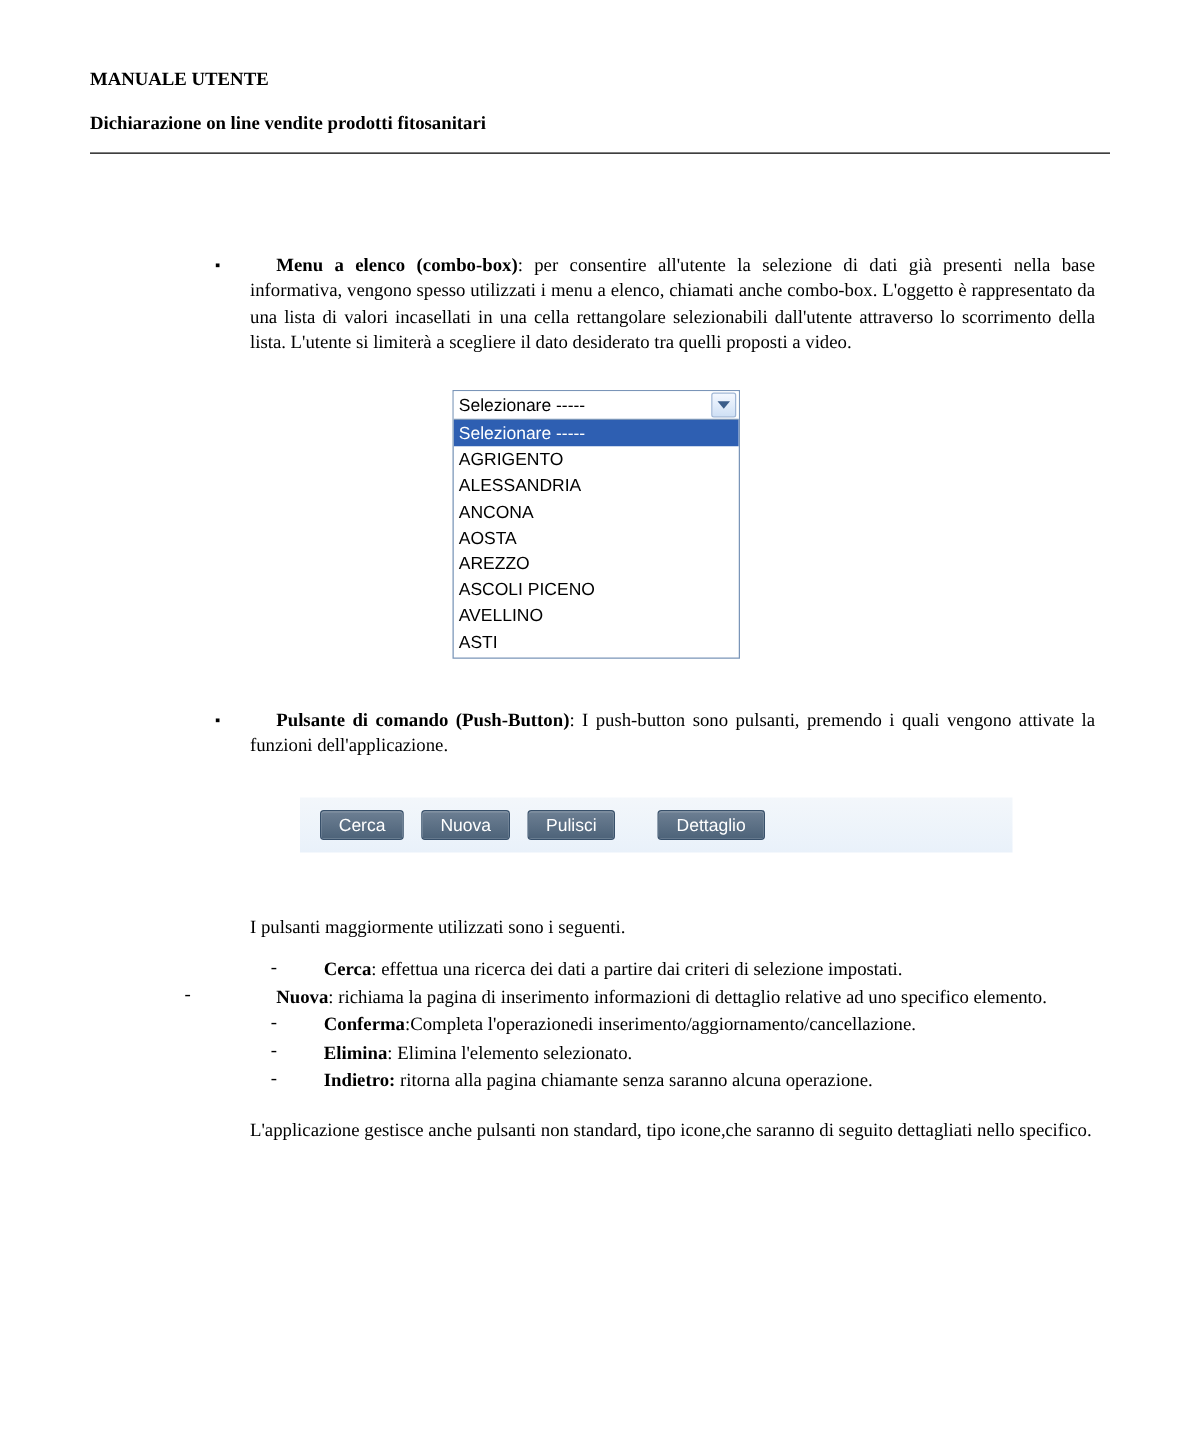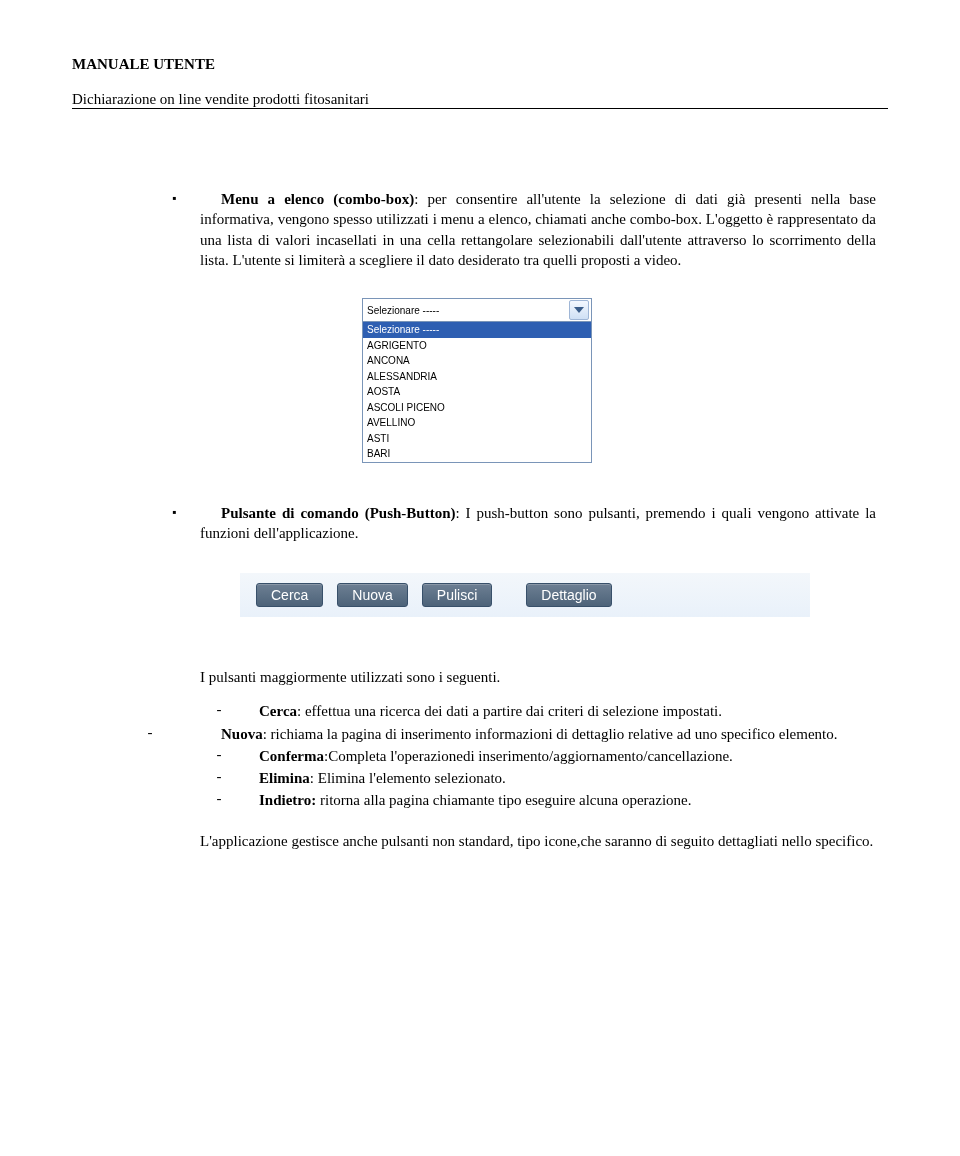--- a/index.html
+++ b/index.html
@@ -6,35 +6,35 @@
     font-family: "Times New Roman", Times, serif;
     font-size: 15px;
     color: #000;
     margin: 0;
     padding: 56px 72px 48px 72px;
     width: 960px;
     box-sizing: border-box;
     background: #fff;
   }
   .hdr-title { font-weight: bold; margin-bottom: 18px; }
-  .hdr-sub { font-weight: normal; }
+  .hdr-sub { font-weight: bold; margin-bottom: 14px; }
   .hdr-rule { border: 0; border-top: 1px solid #000; margin: 0 0 80px 0; }
   .content { padding: 0 12px 0 100px; }
   .bullet-row { display: flex; margin-bottom: 0; }
   .bullet { width: 28px; flex: 0 0 28px; font-size: 12px; padding-top: 2px; }
   .para { text-align: justify; line-height: 1.35; margin: 0 0 10px 0; }
   .bold { font-weight: bold; margin-left: 21px; }
 
   .combo-wrap { margin: 18px 0 40px 190px; }
   .combo {
     width: 228px;
     background: #fff;
     border: 1px solid #7a95b8;
     font-family: Tahoma, Verdana, Arial, sans-serif;
-    font-size: 10px;
+    font-size: 14px;
     color: #000;
   }
   .combo-sel {
     display: flex; align-items: center; justify-content: space-between;
     border-bottom: 1px solid #7a95b8;
     height: 22px;
     padding: 0 2px 0 4px;
     background: #fff;
   }
   .combo-sel-btn {
@@ -102,23 +102,24 @@
     <div class="combo">
       <div class="combo-sel">
         <span>Selezionare -----</span>
         <span class="combo-sel-btn">
             <span class="combo-sel-tri"></span>
           </span>
       </div>
       <div class="combo-list">
         <div class="combo-item hl">Selezionare -----</div>
         <div class="combo-item">AGRIGENTO</div>
+        <div class="combo-item">ALESSANDRIA</div>
         <div class="combo-item">ANCONA</div>
-        <div class="combo-item">ALESSANDRIA</div>
         <div class="combo-item">AOSTA</div>
+        <div class="combo-item">AREZZO</div>
         <div class="combo-item">ASCOLI PICENO</div>
         <div class="combo-item">AVELLINO</div>
         <div class="combo-item">ASTI</div>
         <div class="combo-item">BARI</div>
       </div>
     </div>
   </div>
 
   <div class="bullet-row">
     <div class="bullet">▪</div>
@@ -156,19 +157,19 @@
       <p class="sub-body"><span class="bold">Conferma</span><span>:Completa l'operazionedi inserimento/aggiornamento/cancellazione.</span></p>
     </div>
 
     <div class="sub-row">
       <div class="sub-dash">-</div>
       <p class="sub-body"><span class="bold">Elimina</span><span>: Elimina l'elemento selezionato.</span></p>
     </div>
 
     <div class="sub-row">
       <div class="sub-dash">-</div>
-      <p class="sub-body"><span class="bold">Indietro:</span><span> ritorna alla pagina chiamante tipo eseguire alcuna operazione.</span></p>
+      <p class="sub-body"><span class="bold">Indietro:</span><span> ritorna alla pagina chiamante senza saranno alcuna operazione.</span></p>
     </div>
   </div>
 
   <p class="para final" style="margin-left:28px;">L'applicazione gestisce anche pulsanti non standard, tipo icone,che saranno di seguito dettagliati nello specifico.</p>
 
 </div>
 
 </body></html>

